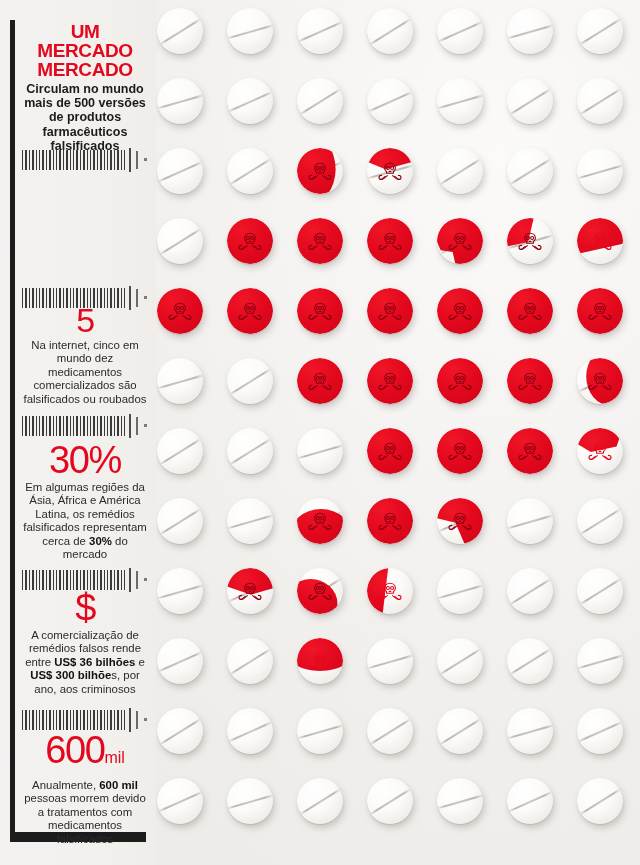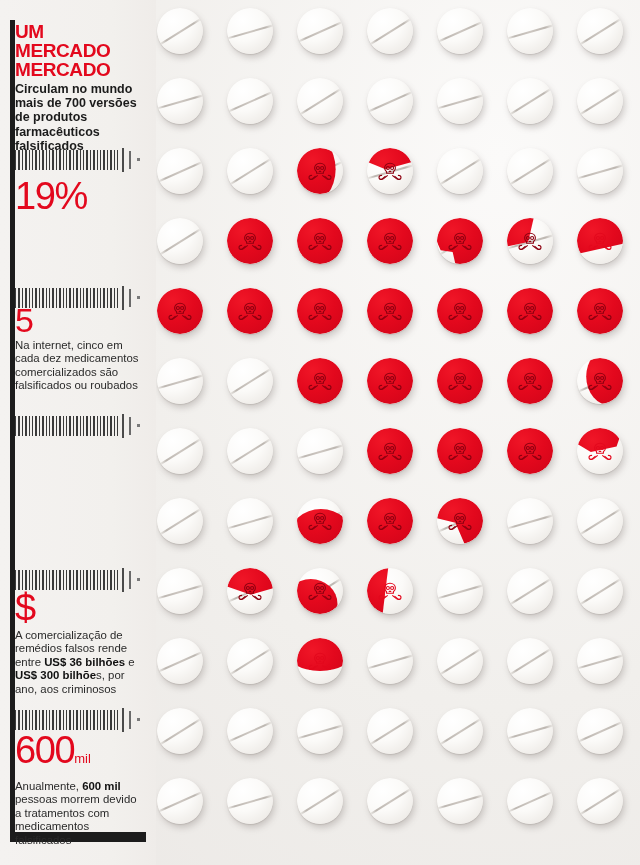--- a/index.html
+++ b/index.html
@@ -82,21 +82,21 @@
   }
   #frame-vert{
     position:absolute;left:10px;top:20px;width:5px;height:822px;
     background:#1c1c1c;
   }
   #frame-horz{
     position:absolute;left:10px;bottom:23px;width:136px;height:10px;
     background:#1c1c1c;
   }
   .content{
-    position:absolute;left:15px;top:0;width:126px;
+    position:absolute;left:22px;top:0;width:126px;text-align:center;
   }
 
   .headline{
     color:#e3081d;
     font-weight:bold;
     font-size:19px;
     line-height:19px;
     letter-spacing:-0.4px;
     margin:0 0 3px 0;
   }
@@ -109,21 +109,21 @@
   }
   .bignum{
     color:#e3081d;
     font-size:38px;
     line-height:40px;
     font-weight:400;
     letter-spacing:-1.4px;
     margin:0;
   }
   .bignum.small{font-size:34px;line-height:36px;}
-  .bignum .unit{font-size:13px;letter-spacing:0;}
+  .bignum .unit{font-size:16px;letter-spacing:0;}
   .body{
     color:#2a2a2a;
     font-size:11.4px;
     line-height:13.4px;
     margin:1px 0 0 0;
   }
   .body b{font-weight:bold;color:#111;}
 
   
   .barcode{
@@ -873,59 +873,62 @@
 
   <div id="text-panel">
     <div id="frame-vert"></div>
     <div id="frame-horz"></div>
 
     <div class="content" style="top:22px;">
       <div class="headline">
         <span>UM MERCADO</span><br>
         <span>MERCADO</span>
       </div>
-      <p class="lede">Circulam no mundo mais de 700 versões de produtos farmacêuticos falsificados</p>
+      <p class="lede">Circulam no mundo mais de 500 versões de produtos farmacêuticos falsificados</p>
     </div>
 
     <div class="content" style="top:148px;">
       <div class="barcode">
         <span class="bars"></span>
           <span class="bars2"></span>
           <span class="bars3"></span>
           <span class="dot"></span>
       </div>
     </div>
 
     <div class="content" style="top:176px;">
-      <div class="bignum">19%</div>
     </div>
 
     <div class="content" style="top:286px;">
       <div class="barcode">
         <span class="bars"></span>
           <span class="bars2"></span>
           <span class="bars3"></span>
           <span class="dot"></span>
       </div>
     </div>
 
     <div class="content" style="top:302px;">
       <div class="bignum small">5</div>
-      <p class="body">Na internet, cinco em cada dez medicamentos comercializados são falsificados ou roubados</p>
+      <p class="body">Na internet, cinco em mundo dez medicamentos comercializados são falsificados ou roubados</p>
     </div>
 
     <div class="content" style="top:414px;">
       <div class="barcode">
         <span class="bars"></span>
           <span class="bars2"></span>
           <span class="bars3"></span>
           <span class="dot"></span>
       </div>
     </div>
 
+    <div class="content" style="top:440px;">
+      <div class="bignum">30%</div>
+      <p class="body">Em algumas regiões da Ásia, África e América Latina, os remédios falsificados representam cerca de <b>30%</b> do mercado</p>
+    </div>
 
     <div class="content" style="top:568px;">
       <div class="barcode">
         <span class="bars"></span>
           <span class="bars2"></span>
           <span class="bars3"></span>
           <span class="dot"></span>
       </div>
     </div>
 

